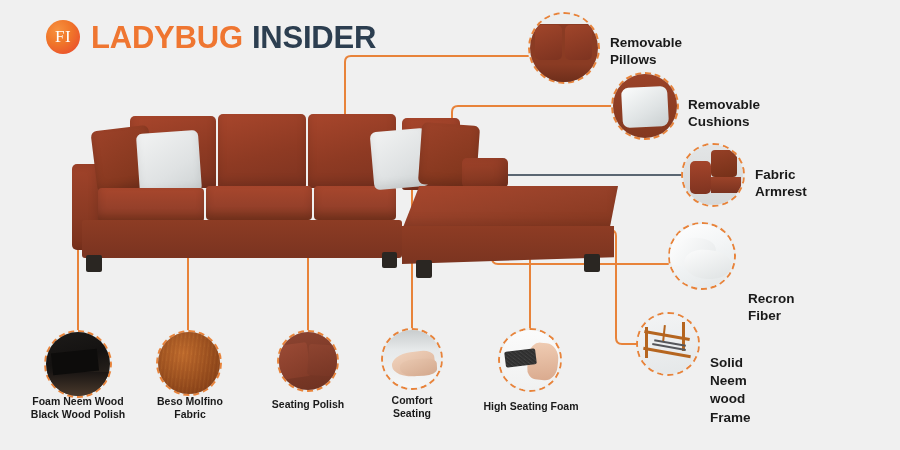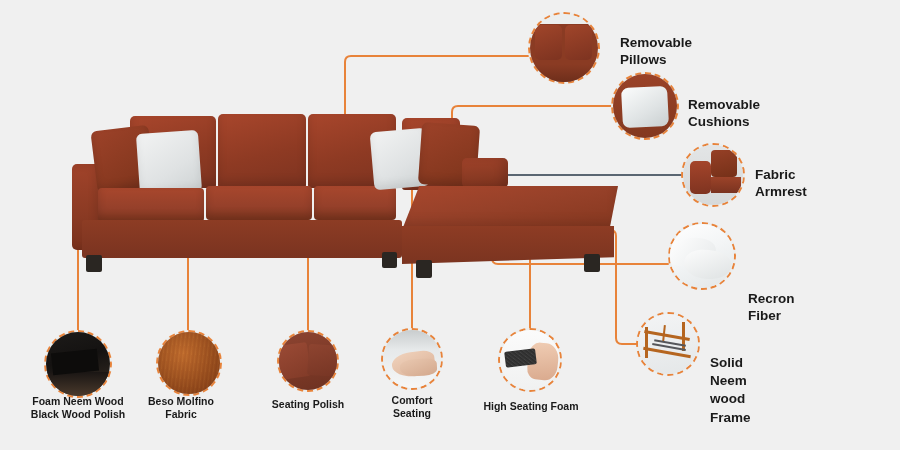--- a/index.html
+++ b/index.html
@@ -93,20 +93,28 @@
   .art-comfort .hand2{position:absolute;left:30%;top:50%;width:64%;height:30%;background:linear-gradient(160deg,#e9c8b0,#d3a88d);border-radius:40% 28% 36% 44%;transform:rotate(-3deg);}
   .art-foam{background:linear-gradient(180deg,#fbfbfb 0%,#f0f1f1 100%);}
   .art-foam .blk{position:absolute;left:8%;top:34%;width:52%;height:26%;background:repeating-linear-gradient(45deg,#3a3a3a 0px,#2c2c2c 2px,#444 3px);transform:rotate(-7deg);border-radius:2px;}
   .art-foam .hd{position:absolute;left:46%;top:22%;width:50%;height:62%;background:linear-gradient(170deg,#f0cdb4,#d9a98d);border-radius:36% 44% 40% 30%;transform:rotate(6deg);}
 </style>
 </head>
 <body>
 
 <div id="stage">
 
+  <div id="header">
+    <div id="logo-mark">
+      <span class="fi">FI</span>
+    </div>
+    <div id="brand">
+      <span class="w1">LADYBUG</span><span class="w2">INSIDER</span>
+    </div>
+  </div>
 
   <svg id="wires" viewBox="0 0 900 450">
     <g fill="none" stroke="#e8833a" stroke-width="2" stroke-linecap="round" stroke-linejoin="round">
 
       <path d="M345,128 L345,62 Q345,56 351,56 L528,56"></path>
 
       <path d="M452,150 L452,112 Q452,106 458,106 L611,106"></path>
 
       <path d="M492,172 L492,258 Q492,264 498,264 L668,264" transform="translate(0,0)"></path>
 
@@ -156,21 +164,21 @@
   </div>
 
   <div class="callout">
     <div class="bubble" style="left:528px;top:12px;width:72px;height:72px;">
       <div class="art art-pillows">
           <div class="c1"></div>
           <div class="c2"></div>
           <div class="seat"></div>
         </div>
     </div>
-    <div class="lbl r" style="left:610px;top:34px;margin-left:10px;">Removable Pillows</div>
+    <div class="lbl r" style="left:610px;top:34px;">Removable Pillows</div>
   </div>
 
   <div class="callout">
     <div class="bubble" style="left:611px;top:72px;width:68px;height:68px;">
       <div class="art art-cushion">
           <div class="p"></div>
         </div>
     </div>
     <div class="lbl r" style="left:688px;top:96px;">Removable Cushions</div>
   </div>
@@ -222,21 +230,21 @@
     <div class="lbl b" style="left:8px;top:395px;width:140px;">Foam Neem Wood
 Black Wood Polish</div>
   </div>
 
   <div class="callout">
     <div class="bubble" style="left:156px;top:330px;width:66px;height:66px;">
       <div class="art art-fabric">
           <div class="sh"></div>
         </div>
     </div>
-    <div class="lbl b" style="left:116px;top:395px;width:130px;">Beso Molfino
+    <div class="lbl b" style="left:125px;top:395px;width:130px;">Beso Molfino
 Fabric</div>
   </div>
 
   <div class="callout">
     <div class="bubble" style="left:277px;top:330px;width:62px;height:62px;">
       <div class="art art-seating">
           <div class="s1"></div>
           <div class="s2"></div>
         </div>
     </div>

